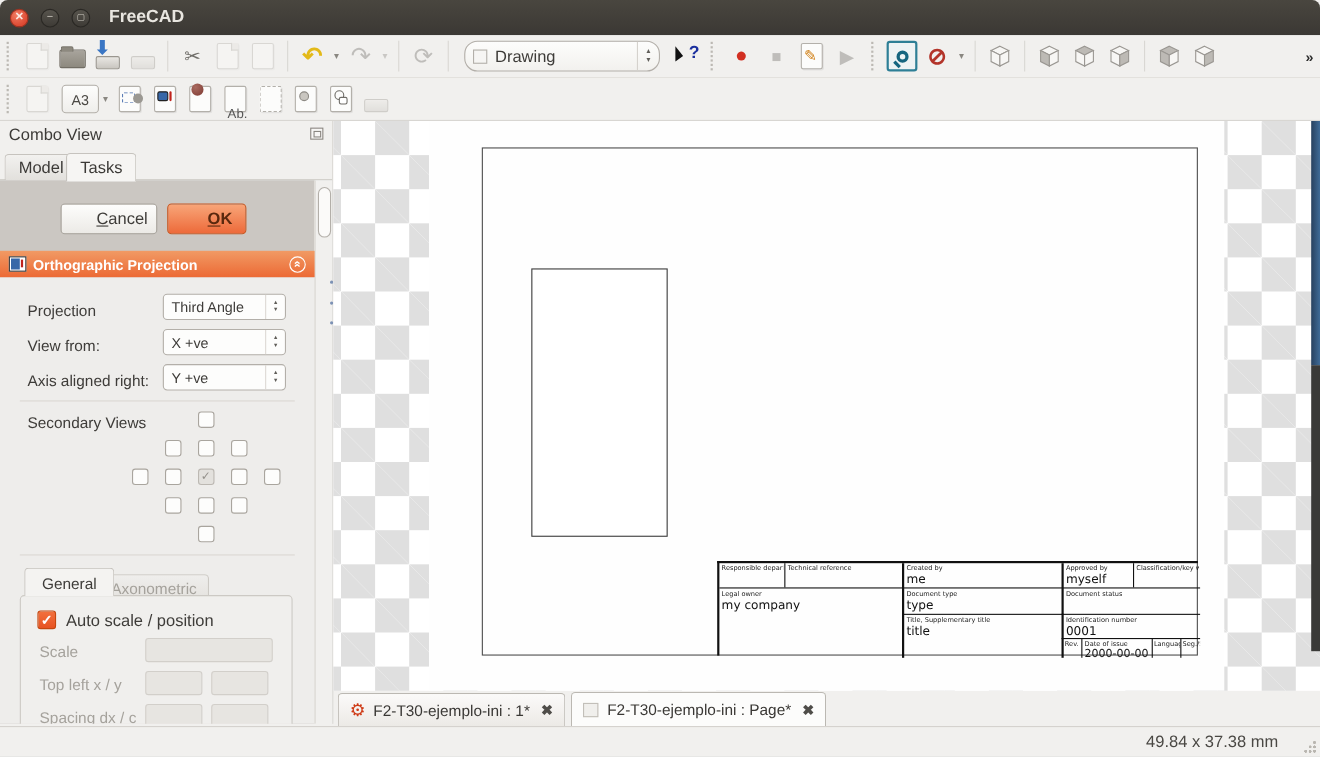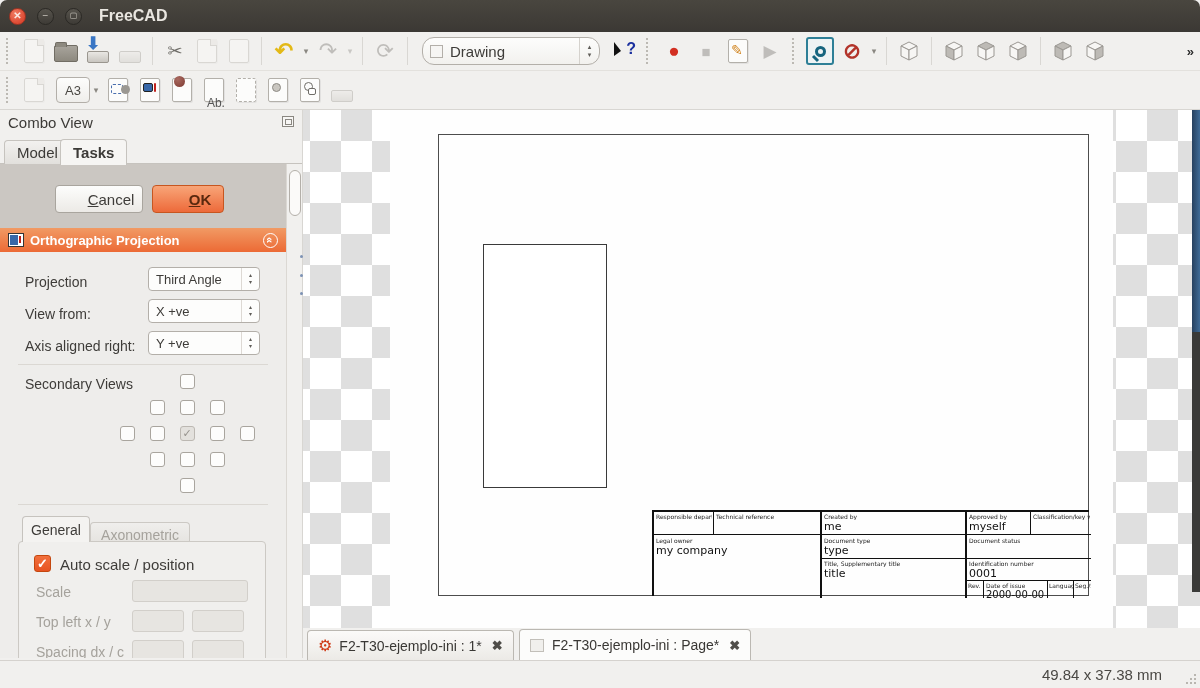--- a/index.html
+++ b/index.html
@@ -77,21 +77,21 @@
   .float-ico { position:absolute; right:8px; top:6px; width:12px; height:11px;
     border:1px solid #8a8781; background:#f7f6f4; }
   .float-ico::before { content:""; position:absolute; left:2px; top:2px; width:5px; height:4px;
     border:1px solid #8a8781; }
   .cv-tabs { position:absolute; left:0; top:28px; height:26px; width:100%;
     border-bottom:1px solid #c6c3be; }
   .cv-tab { position:absolute; top:2px; height:24px; padding:0 12px; font-size:15px;
     display:flex; align-items:center; border:1px solid #c6c3be; border-bottom:none;
     border-radius:4px 4px 0 0; color:#3c3a37; }
   .cv-tab.inactive { left:4px; background:linear-gradient(#f2f1ef,#e2e0dc); }
-  .cv-tab.active { left:60px; background:#f6f5f3; top:1px; height:26px; z-index:2;font-weight:bold; }
+  .cv-tab.active { left:60px; background:#f6f5f3; top:1px; height:26px; z-index:2; }
   .task-area { position:absolute; left:0; top:54px; width:286px; height:494px; background:#cbc7c2; }
   .task-form { position:absolute; left:0; top:88px; width:286px; height:406px; background:#eeedeb; }
   .btn { position:absolute; height:28px; border-radius:4px; font-size:15px; display:flex;
     align-items:center; justify-content:center;padding-left:24px; }
   .btn-cancel { left:55px; top:21px; width:88px; background:linear-gradient(#fdfdfc,#eceae6);
     border:1px solid #a9a59e; color:#3e3c39; }
   .btn-ok { left:152px; top:21px; width:72px; background:linear-gradient(#f8a578,#ed6a3a);
     border:1px solid #c75620; color:#59280e; font-weight:bold; }
   .u { text-decoration:underline; }
   .task-header { position:absolute; left:0; top:64px; width:286px; height:24px;
@@ -112,21 +112,21 @@
   .combo .spin { width:18px; border-left:1px solid #ddd9d4; display:flex; flex-direction:column;
     align-items:center; justify-content:center; font-size:6px; color:#5f5d58; line-height:1.2; }
   .hline { position:absolute; left:18px; width:250px; height:1px; background:#dbd8d3; }
   .cb { width:15px; height:15px; background:#fdfdfc; border:1px solid #a9a59e; border-radius:3px;
     font-size:11px; text-align:center; line-height:13px; color:#94918b; flex:none; }
   .cb.dis { background:#e3e1dd; border-color:#bcb8b2; }
   .cb-row { display:flex; justify-content:center; gap:15px; margin-bottom:11px; }
   #sv-grid { position:absolute; left:92px; top:210px; width:190px; }
   .sub-tab { position:absolute; font-size:14px; display:flex; align-items:center;
     justify-content:center; border-radius:4px 4px 0 0; }
-  .sub-general { left:22px; top:352px; width:68px; height:26px; background:#f4f3f1;
+  .sub-general { left:22px; top:352px; width:82px; height:26px; background:#f4f3f1;
     border:1px solid #c6c3be; border-bottom:none; color:#3e3c39; z-index:2; }
   .sub-axo { left:90px; top:358px; width:100px; height:24px; background:linear-gradient(#efeeec,#e4e2de);
     border:1px solid #ccc9c4; border-bottom:none; color:#a5a29c; }
   .groupbox { position:absolute; left:18px; top:377px; width:248px; height:130px;
     border:1px solid #ccc9c4; border-radius:4px; background:#f0efed; }
   .cb-orange { position:absolute; left:34px; top:391px; width:17px; height:17px; border-radius:3px;
     background:linear-gradient(#f2703d,#e75322); border:1px solid #c4470f; color:#fff;
     font-size:13px; text-align:center; line-height:15px; font-weight:bold; }
   .auto-label { position:absolute; left:60px; top:392px; font-size:15px; color:#3e3c39; }
   .g-label { position:absolute; left:36px; font-size:14px; color:#a5a29c; white-space:nowrap; }

